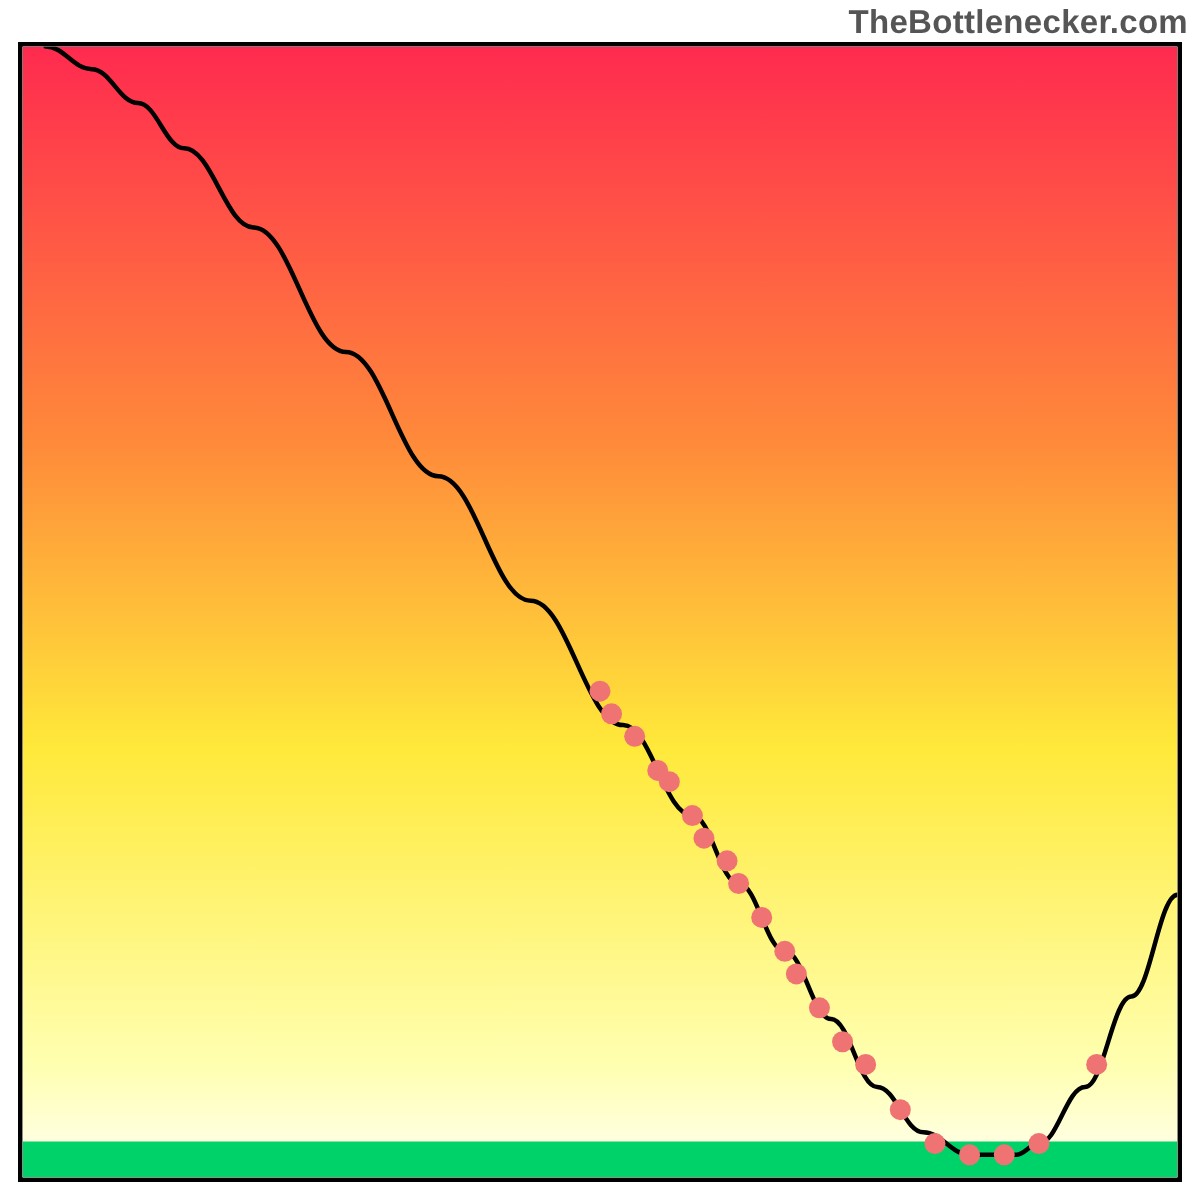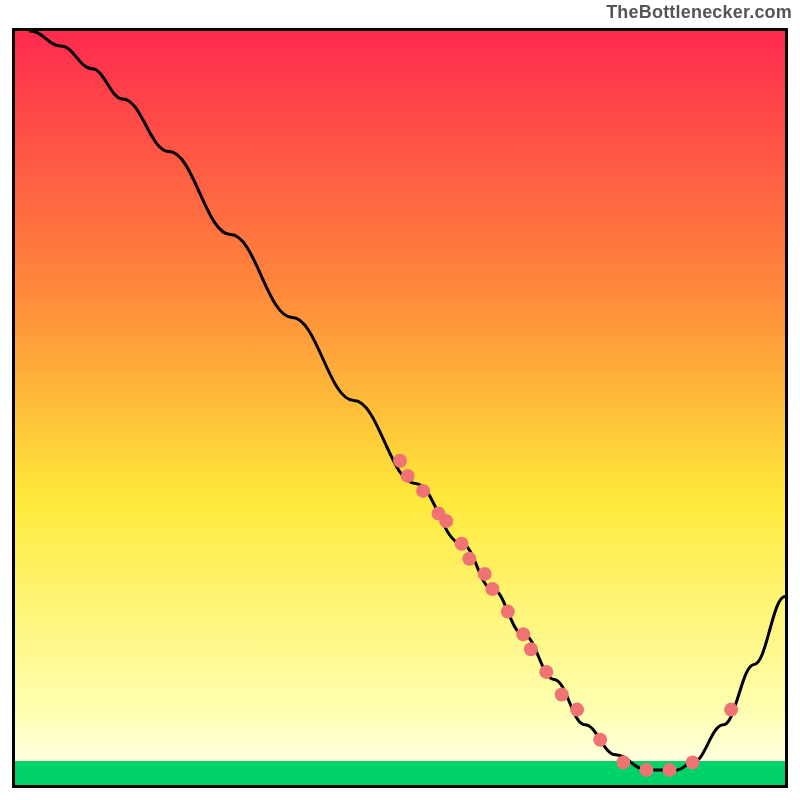--- a/index.html
+++ b/index.html
@@ -13,21 +13,21 @@
   }
   .container {
     position: relative;
     width: 800px;
     height: 800px;
   }
   .watermark {
     position: absolute;
     top: 2px;
     right: 8px;
-    font-size: 18px;
+    font-size: 22px;
     font-weight: 600;
     color: #555555;
     letter-spacing: 0.2px;
     z-index: 10;
   }
   .plot-area {
     position: absolute;
     left: 12px;
     top: 28px;
     width: 776px;

